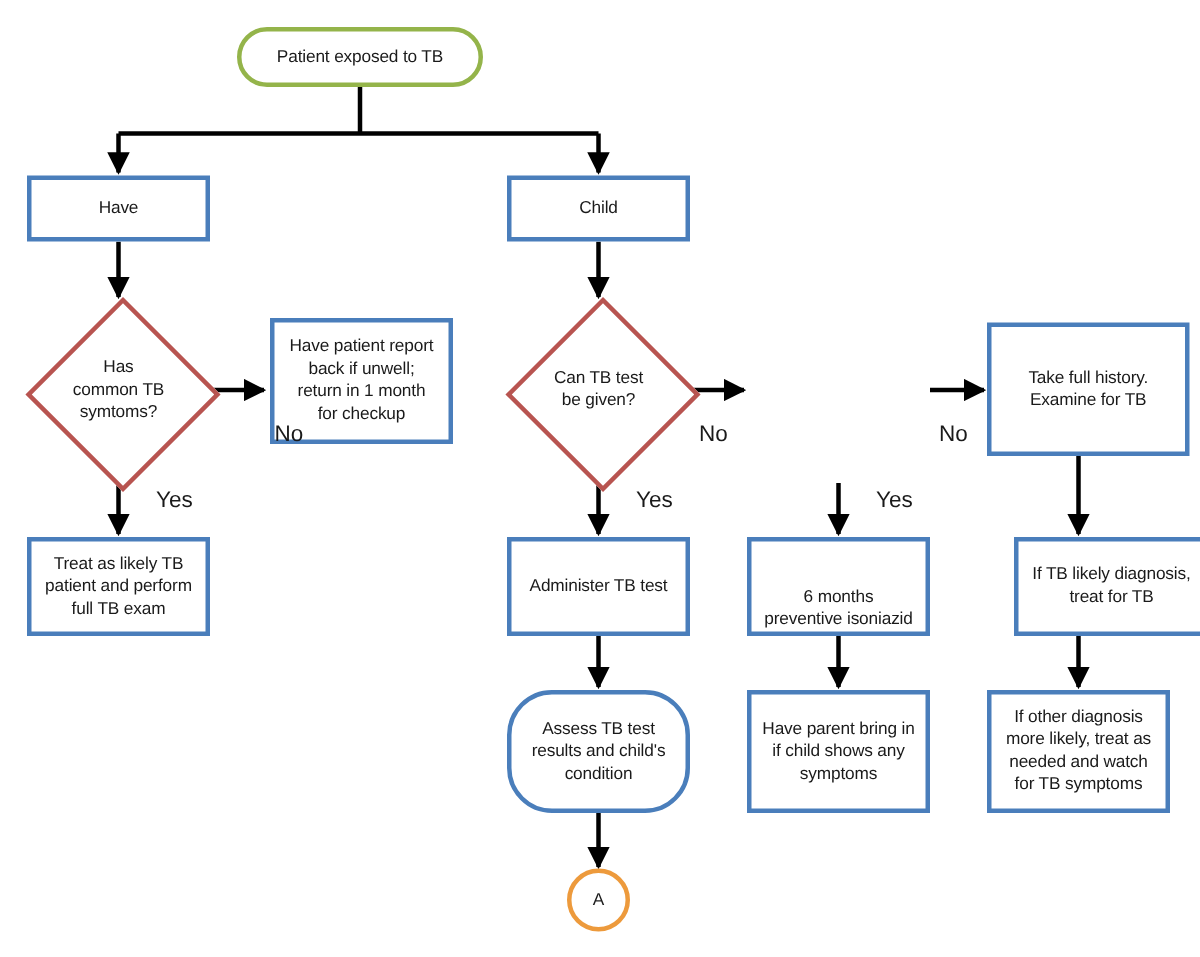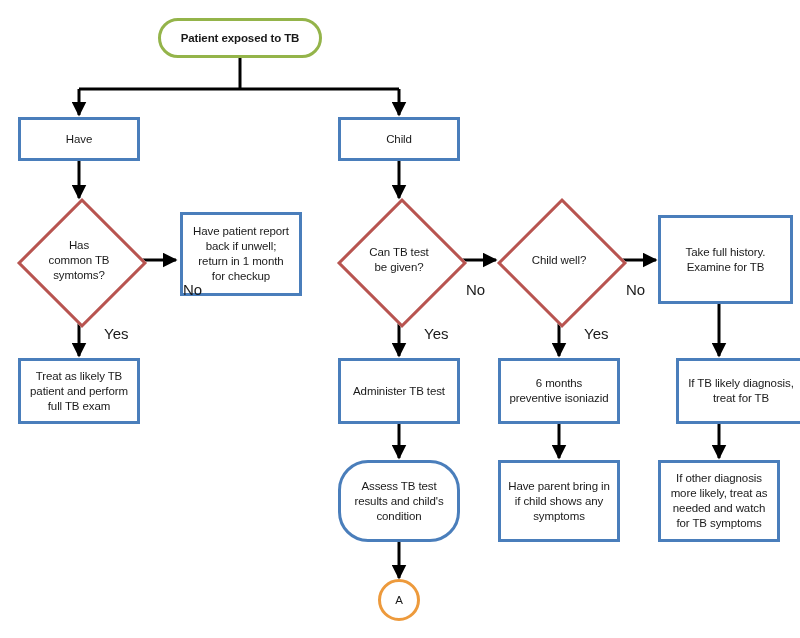--- a/index.html
+++ b/index.html
@@ -127,21 +127,21 @@
 
       <path d="M 620 260 L 656 260" marker-end="url(#arrow)"></path>
       <path d="M 559 322 L 559 356" marker-end="url(#arrow)"></path>
       <path d="M 559 424 L 559 458" marker-end="url(#arrow)"></path>
 
       <path d="M 719 304 L 719 356" marker-end="url(#arrow)"></path>
       <path d="M 719 424 L 719 458" marker-end="url(#arrow)"></path>
     </g>
   </svg>
 
-  <div class="node terminator" style="left:158px; top:18px; width:164px; height:40px;font-weight:bold;">
+  <div class="node terminator" style="left:158px; top:18px; width:164px; height:40px;">
     <span class="label">Patient exposed to TB</span>
   </div>
 
   <div class="node process" style="left:18px; top:117px; width:122px; height:44px;">
     <span class="label">Have</span>
   </div>
 
   <div class="node decision" style="left:18px; top:200px; width:122px; height:120px;">
     <span class="dia-shape"></span>
     <span class="label">Has
@@ -169,37 +169,33 @@
   </div>
 
   <div class="node decision" style="left:338px; top:200px; width:122px; height:120px;">
     <span class="dia-shape"></span>
     <span class="label">Can TB test
 be given?</span>
   </div>
   <div class="edge-label" style="left:466px; top:281px;">No</div>
   <div class="edge-label" style="left:424px; top:325px;">Yes</div>
 
-  <div class="node decision" style="left:498px; top:200px; width:122px; height:120px;">
-    <span class="dia-shape"></span>
-    <span class="label">Child well?</span>
-  </div>
   <div class="edge-label" style="left:626px; top:281px;">No</div>
   <div class="edge-label" style="left:584px; top:325px;">Yes</div>
 
   <div class="node process" style="left:658px; top:215px; width:135px; height:89px;">
     <span class="label">Take full history.
 Examine for TB</span>
   </div>
 
   <div class="node process" style="left:338px; top:358px; width:122px; height:66px;">
     <span class="label">Administer TB test</span>
   </div>
 
-  <div class="node process" style="left:498px; top:358px; width:122px; height:66px;">
+  <div class="node process" style="left:498px; top:358px; width:122px; height:66px;align-items:flex-end;">
     <span class="label">6 months
 preventive isoniazid</span>
   </div>
 
   <div class="node process" style="left:676px; top:358px; width:130px; height:66px;">
     <span class="label">If TB likely diagnosis,
 treat for TB</span>
   </div>
 
   <div class="node process" style="left:338px; top:460px; width:122px; height:82px;border-radius:30px;">

